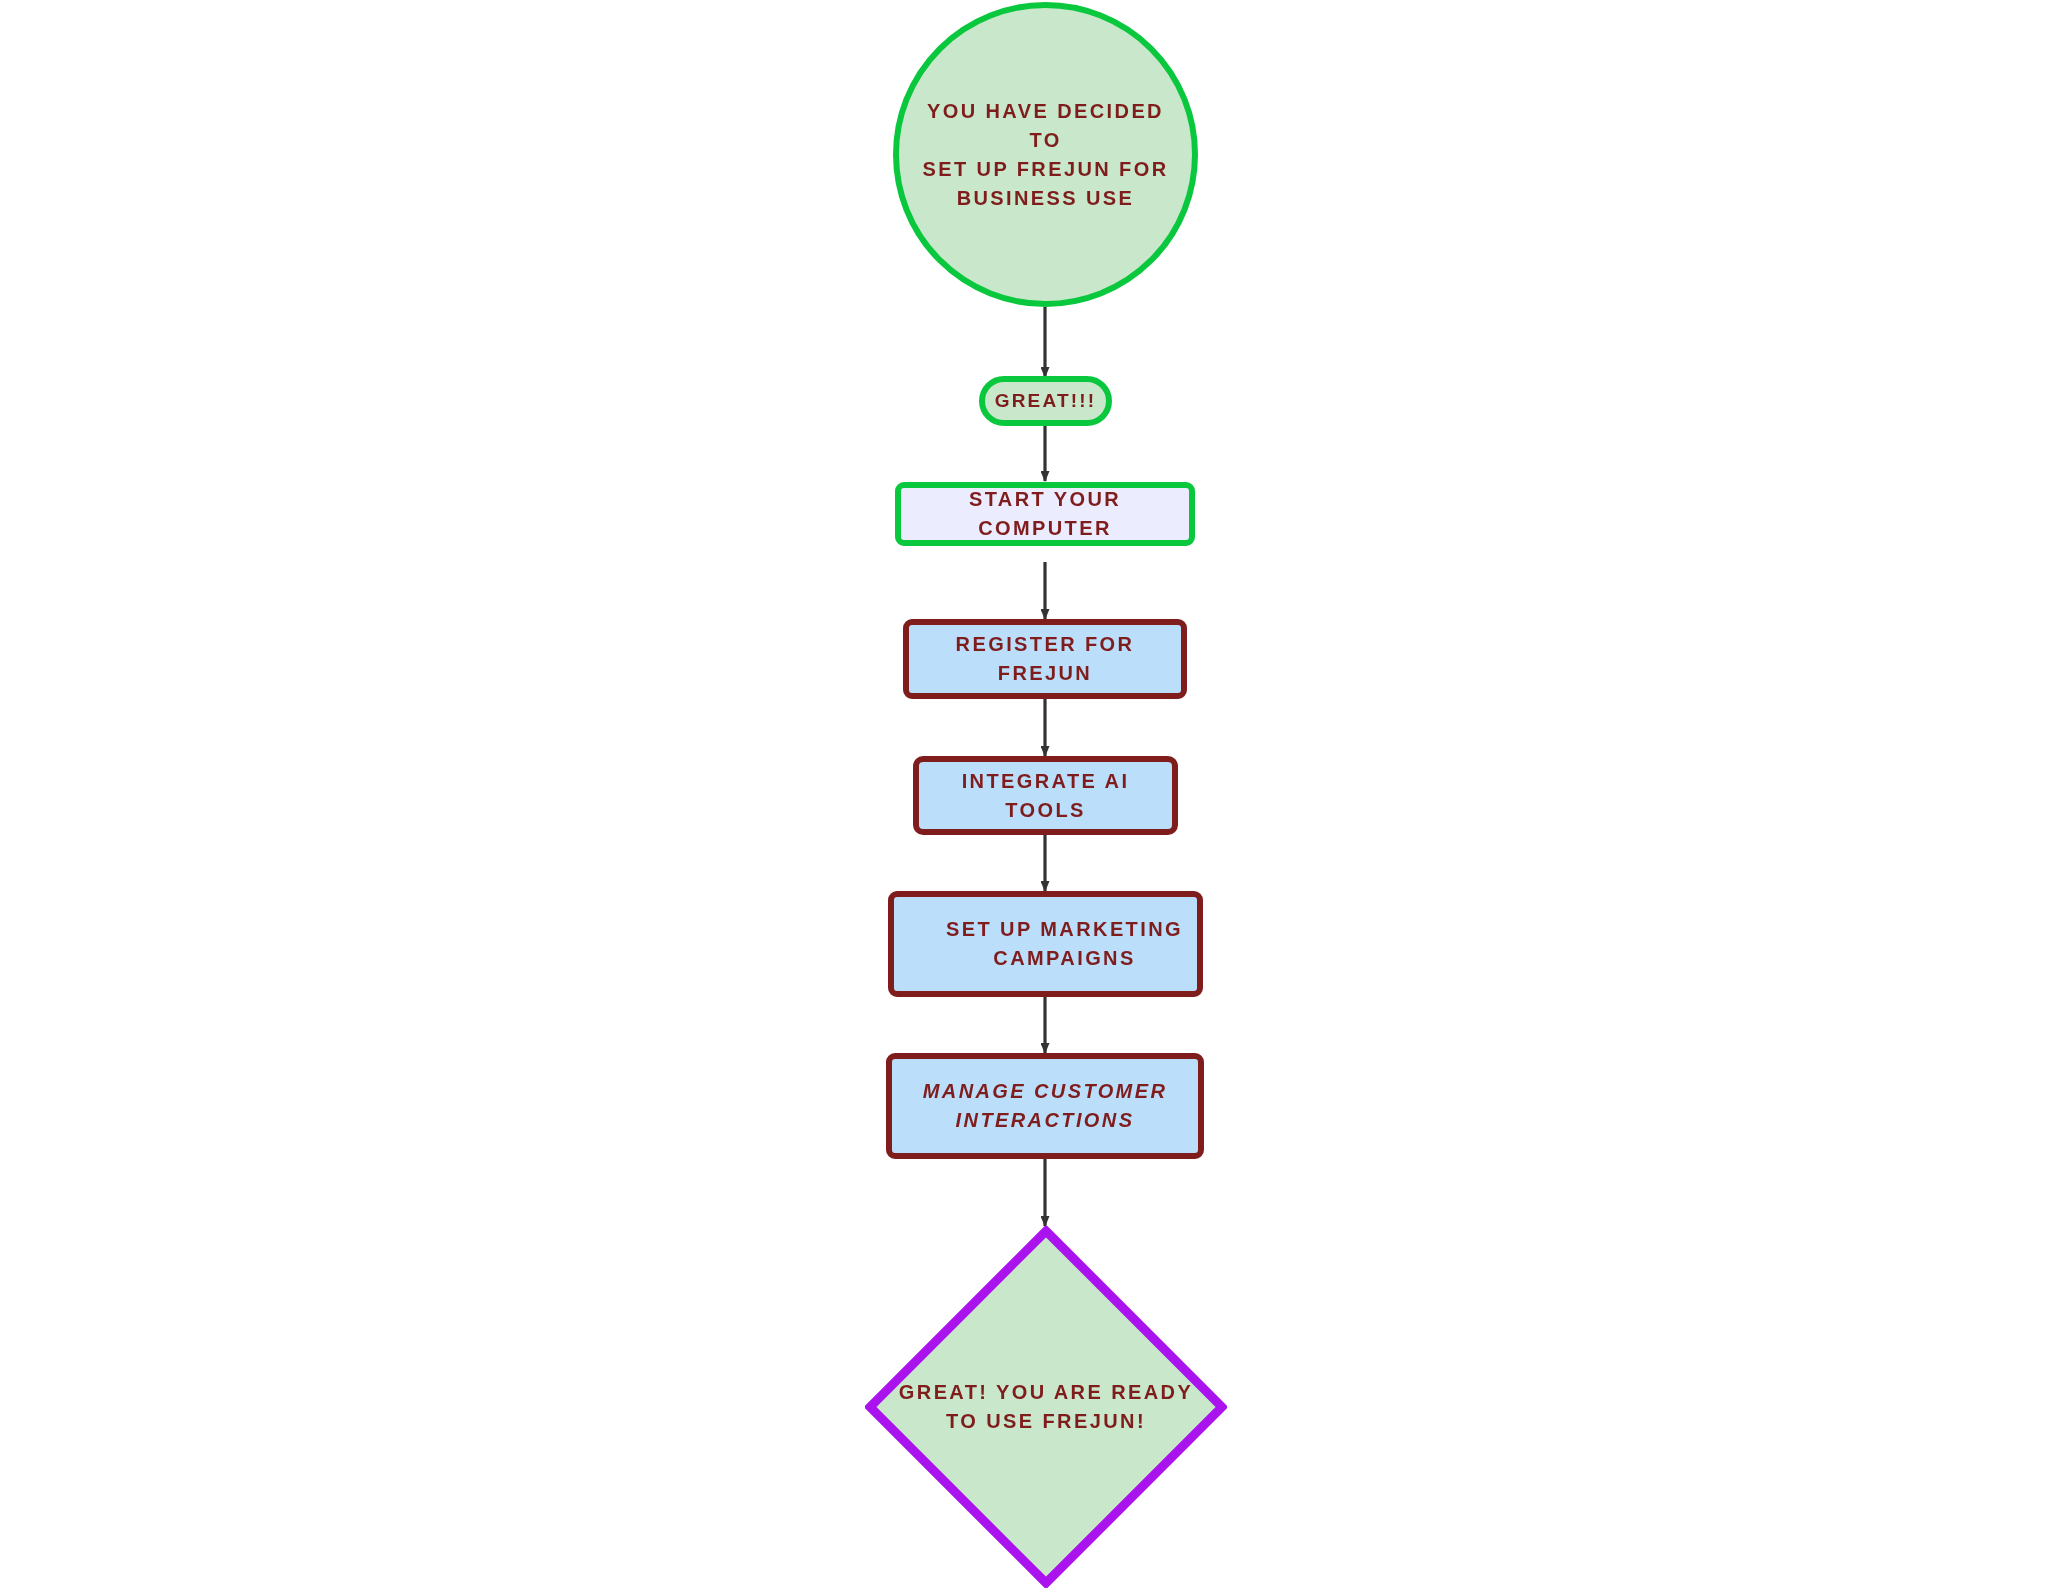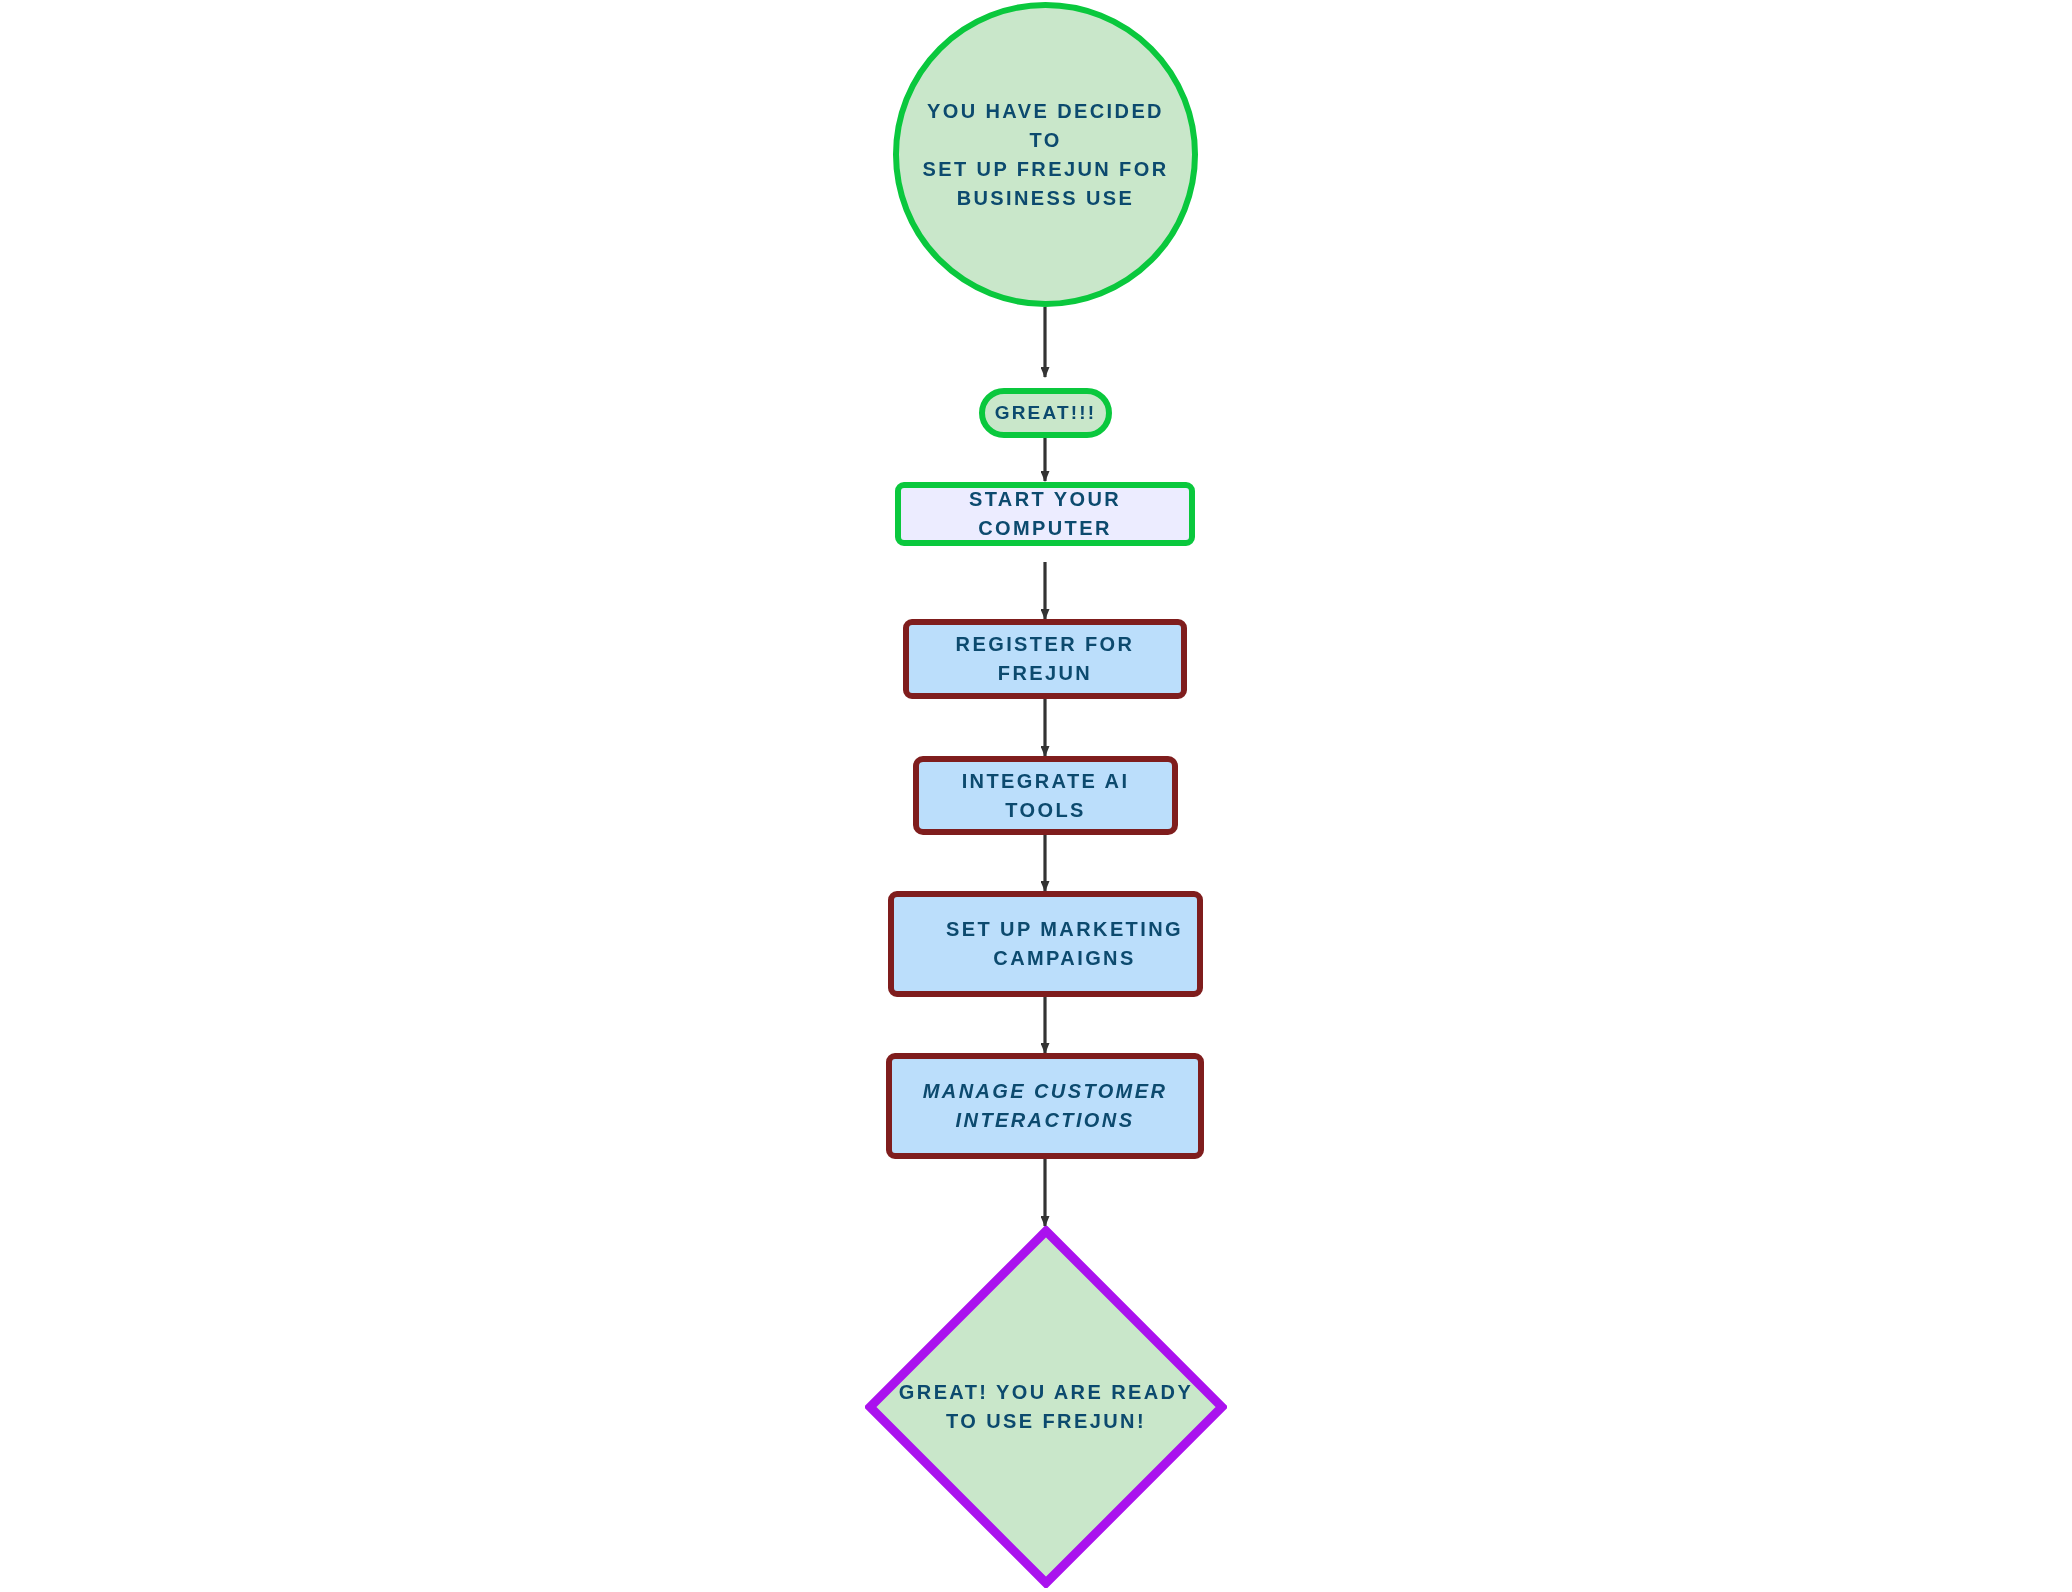--- a/index.html
+++ b/index.html
@@ -36,21 +36,21 @@
   
   .node {
     position: absolute;
     box-sizing: border-box;
     display: flex;
     align-items: center;
     justify-content: center;
     text-align: center;
   }
   .node-label {
-    color: #0c4a6e;
+    color: #7f1d1d;
     font-family: "Liberation Sans", sans-serif;
     font-size: 20px;
     font-weight: 600;
     letter-spacing: 2.4px;
     text-transform: uppercase;
     line-height: 1.45;
     white-space: pre-line;
     padding: 0 14px;
   }
 
@@ -121,21 +121,21 @@
       <line x1="1045" y1="1159" x2="1045" y2="1226" marker-end="url(#arrowhead)"></line>
     </g>
   </svg>
 
   <div class="node node-circle" style="left:893px; top:2px; width:305px; height:305px;">
     <span class="node-label">You have decided to
 set up FreJun for
 business use</span>
   </div>
 
-  <div class="node node-stadium" style="left:979px; top:376px; width:133px; height:50px;margin-top:12px;">
+  <div class="node node-stadium" style="left:979px; top:376px; width:133px; height:50px;">
     <span class="node-label" style="font-size:19px; letter-spacing:2.2px; padding:0 8px;">GREAT!!!</span>
   </div>
 
   <div class="node node-rect-green" style="left:895px; top:482px; width:300px; height:64px;">
     <span class="node-label">Start your computer</span>
   </div>
 
   <div class="node node-rect-blue" style="left:903px; top:619px; width:284px; height:80px;">
     <span class="node-label">Register for FreJun</span>
   </div>

